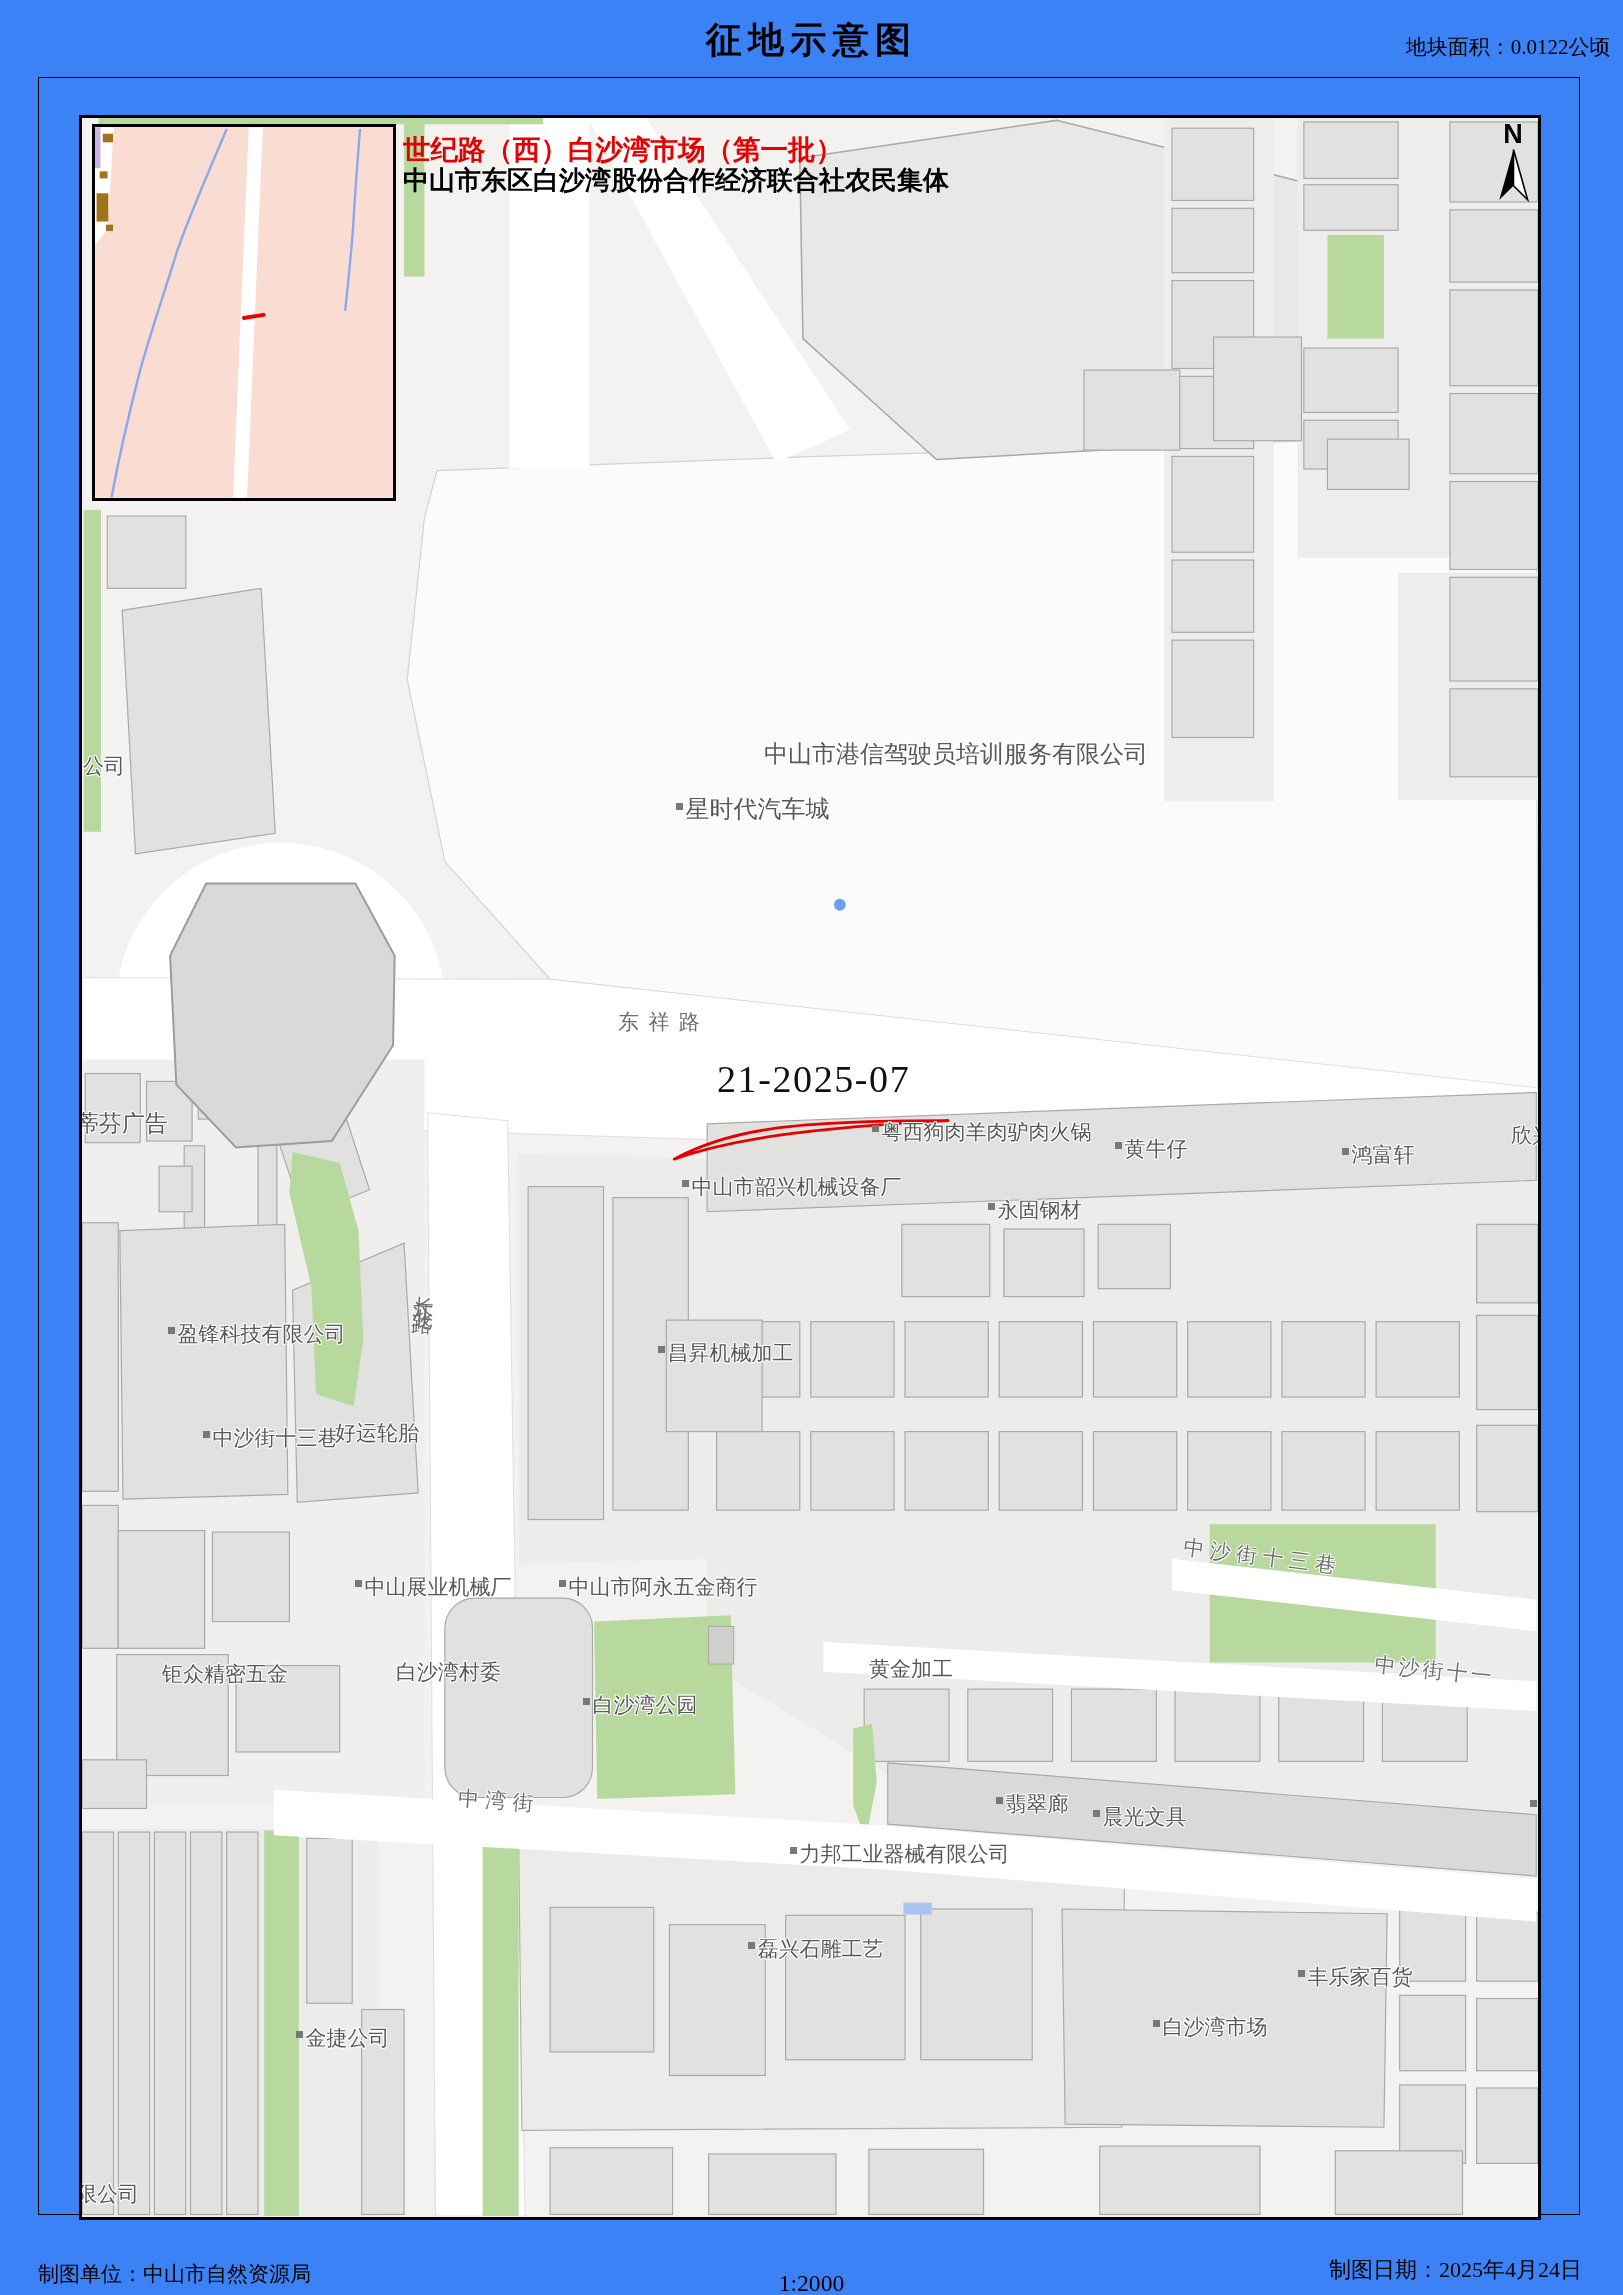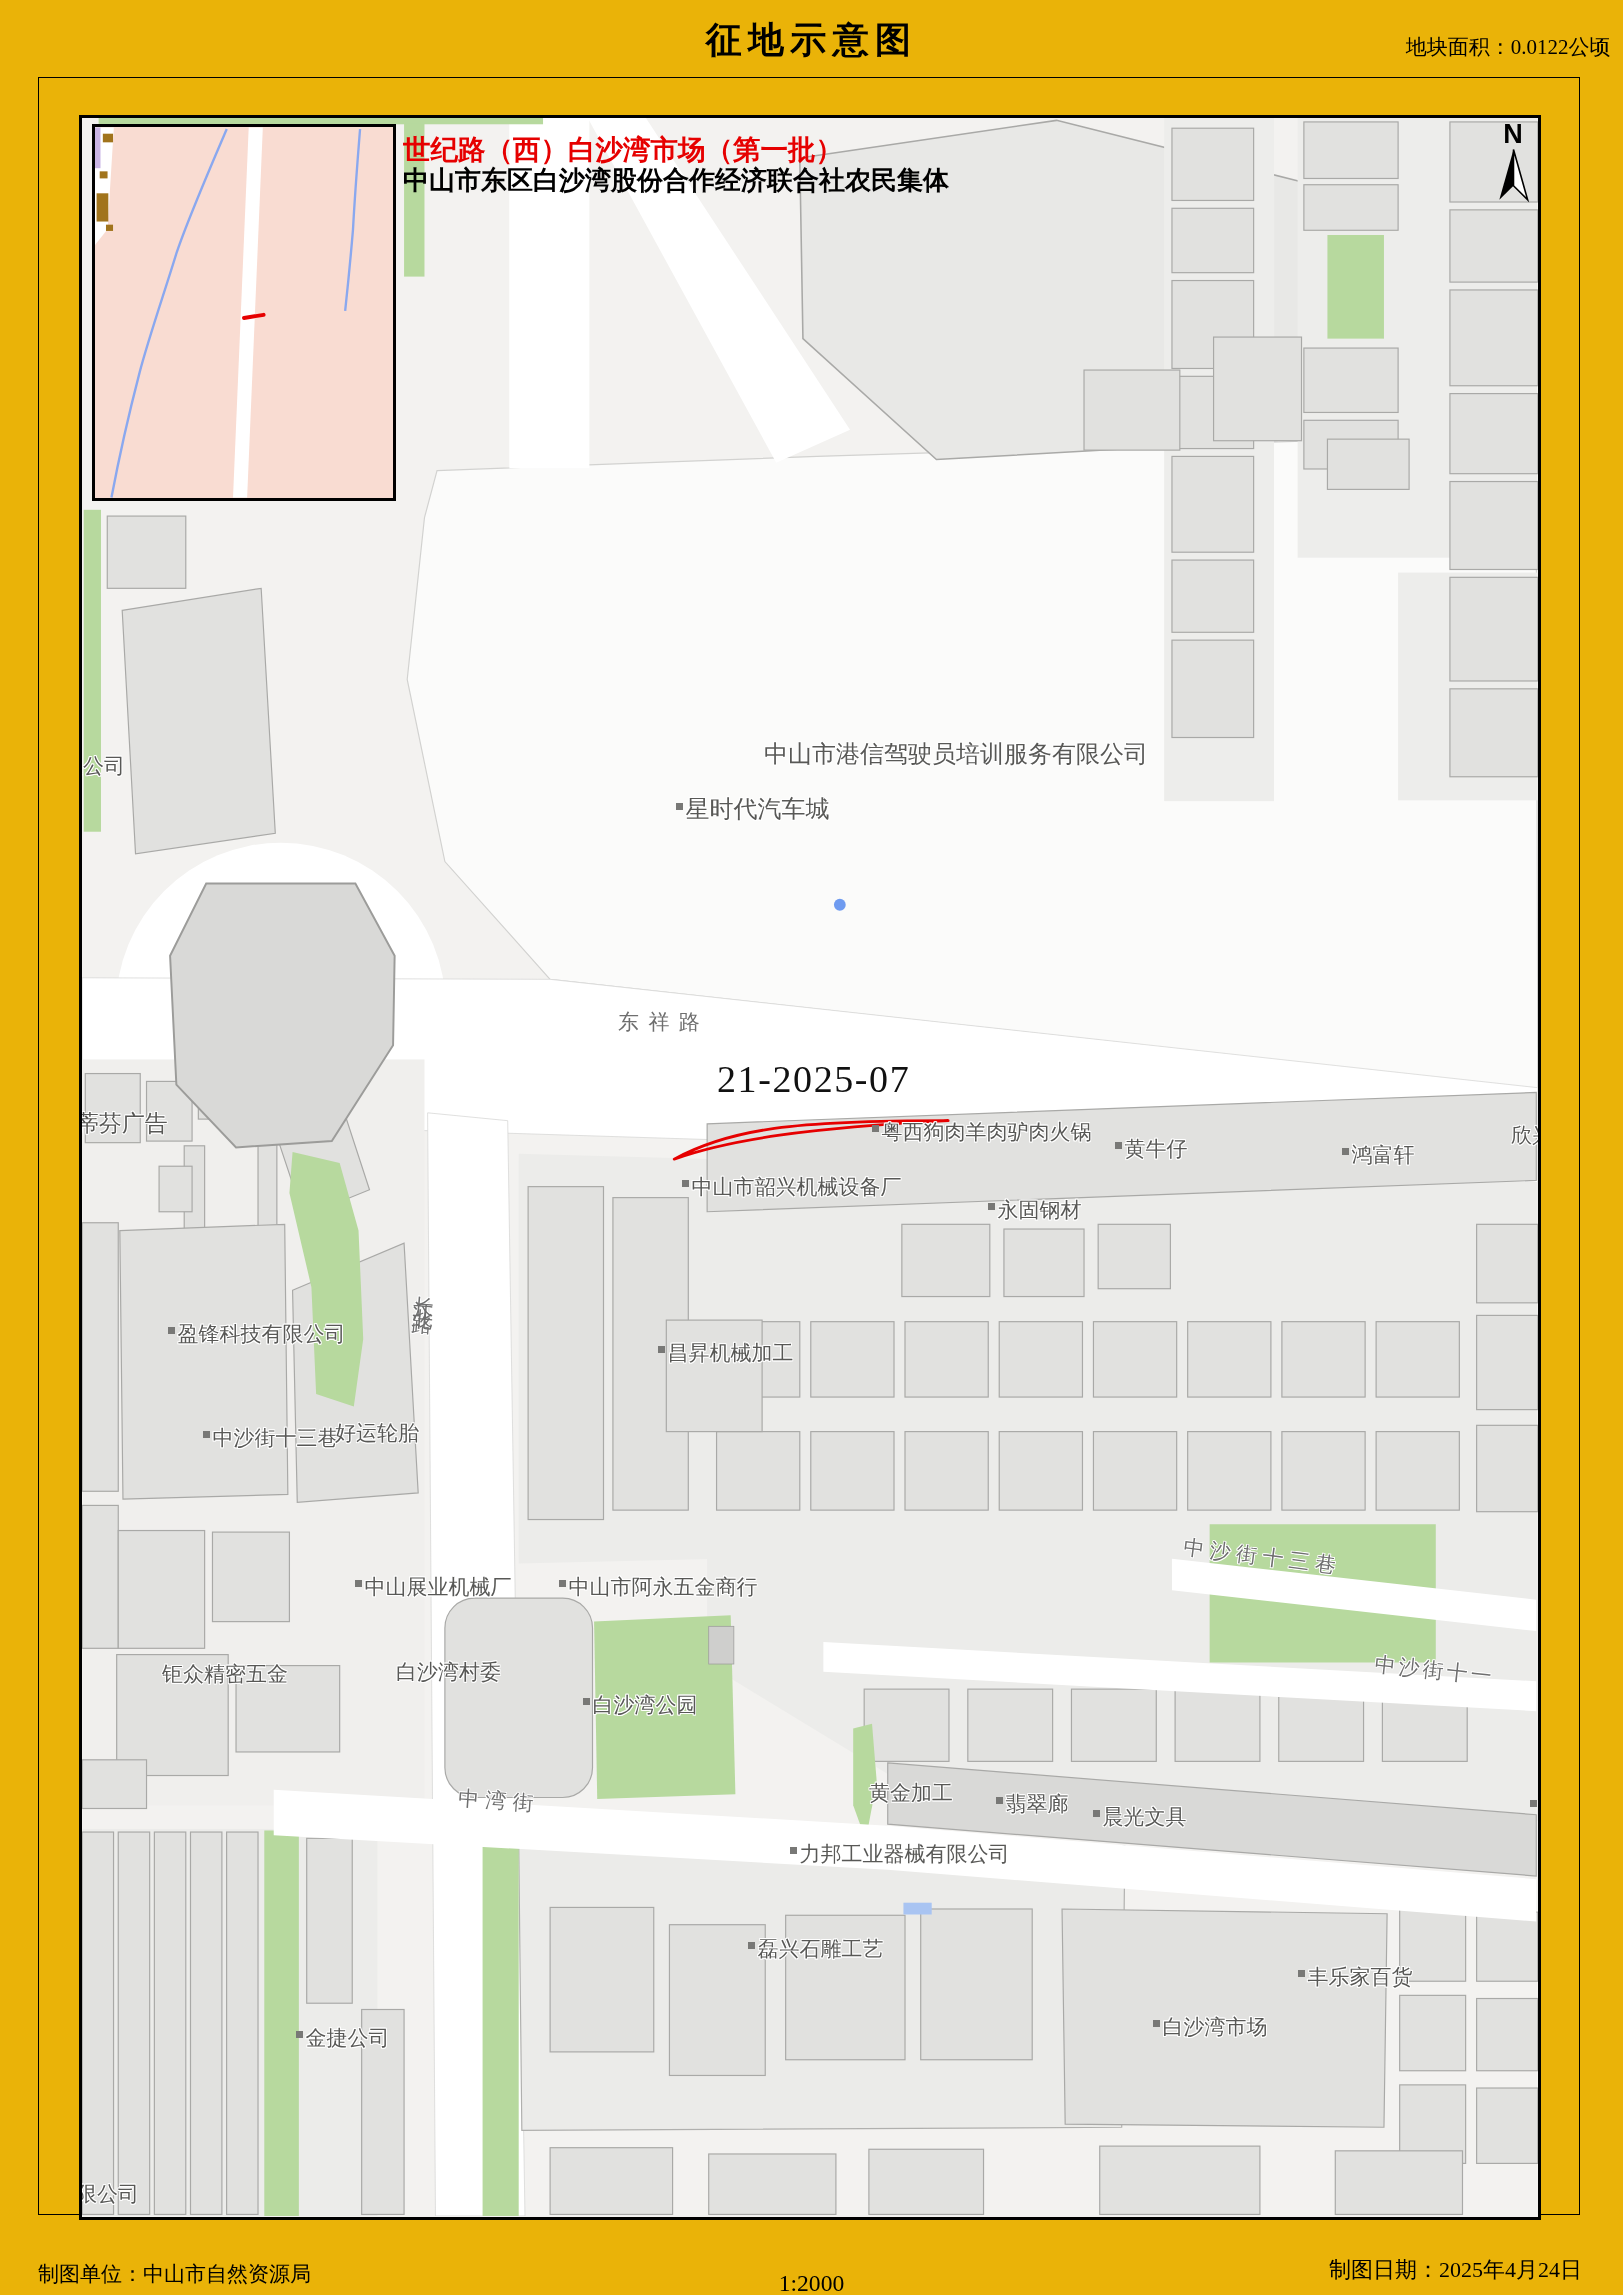--- a/index.html
+++ b/index.html
@@ -1,16 +1,16 @@
 <!DOCTYPE html>
 <html style="font-size:12.6px"><head>
 <meta charset="utf-8">
 <style>
   html,body{margin:0;padding:0;background:#fff;}
-  .page{position:relative;width:1623px;height:2295px;background:#eab308;overflow:hidden;
+  .page{position:relative;width:1623px;height:2295px;background:#3b82f6;overflow:hidden;
         font-family:"Liberation Sans","DejaVu Sans",sans-serif;}
   .page-title{position:absolute;top:15.7px;left:0;width:100%;text-align:center;
         font-size:36px;font-weight:bold;letter-spacing:6.3px;color:#000;}
   .area-note{position:absolute;top:33px;right:12.6px;font-size:21px;color:#000;
         font-family:"Liberation Serif","DejaVu Serif",serif;}
   .outer-frame{position:absolute;left:38px;top:77px;width:1542px;height:2138px;
         border:1.6px solid #000;box-sizing:border-box;}
   .map-frame{position:absolute;left:79px;top:115px;width:1462px;height:2105px;
         border:3.1px solid #000;box-sizing:border-box;background:#f3f2f0;overflow:hidden;}
   .map-canvas{position:absolute;left:0;top:0;}
@@ -213,21 +213,21 @@
         <div class="map-label" style="left: 121px; top: 1309px;"><span class="mk"></span><span>中沙街十三巷</span></div>
         <div class="map-label" style="left: 253px; top: 1304px;"><span>好运轮胎</span></div>
         <div class="map-label" style="left: 576px; top: 1224px;"><span class="mk"></span><span>昌昇机械加工</span></div>
         <div class="map-label road" style="left: 1103px; top: 1418px; letter-spacing: 5.5px; transform: rotate(7deg); transform-origin: left top;"><span>中沙街十三巷</span></div>
         <div class="map-label" style="left: 273px; top: 1458px;"><span class="mk"></span><span>中山展业机械厂</span></div>
         <div class="map-label" style="left: 477px; top: 1458px;"><span class="mk"></span><span>中山市阿永五金商行</span></div>
         <div class="map-label" style="left: 80px; top: 1545px;"><span>钜众精密五金</span></div>
         <div class="map-label" style="left: 314px; top: 1543px;"><span>白沙湾村委</span></div>
         <div class="map-label" style="left: 501px; top: 1576px;"><span class="mk"></span><span>白沙湾公园</span></div>
         <div class="map-label road" style="left: 1294px; top: 1535px; letter-spacing: 3.1px; transform: rotate(6deg); transform-origin: left top;"><span>中沙街十一</span></div>
-        <div class="map-label" style="left: 787px; top: 1664px; text-align: right;"><span>黄金加工</span></div>
+        <div class="map-label" style="left: 787px; top: 1540px; text-align: right;"><span>黄金加工</span></div>
         <div class="map-label road" style="left: 377px; top: 1669px; letter-spacing: 6.3px; transform: rotate(4deg); transform-origin: left top;"><span>中湾街</span></div>
         <div class="map-label" style="left: 914px; top: 1675px;"><span class="mk"></span><span>翡翠廊</span></div>
         <div class="map-label" style="left: 1011px; top: 1688px;"><span class="mk"></span><span>晨光文具</span></div>
         <div class="map-label" style="left: 1448px; top: 1678px;"><span class="mk"></span><span>黄</span></div>
         <div class="map-label" style="left: 708px; top: 1725px;"><span class="mk"></span><span>力邦工业器械有限公司</span></div>
         <div class="map-label" style="left: 666px; top: 1820px;"><span class="mk"></span><span>磊兴石雕工艺</span></div>
         <div class="map-label" style="left: 214px; top: 1909px;"><span class="mk"></span><span>金捷公司</span></div>
         <div class="map-label" style="left: 1216px; top: 1848px;"><span class="mk"></span><span>丰乐家百货</span></div>
         <div class="map-label" style="left: 1071px; top: 1898px;"><span class="mk"></span><span>白沙湾市场</span></div>
         <div class="map-label" style="left: -27px; top: 2065px;"><span>有限公司</span></div>

